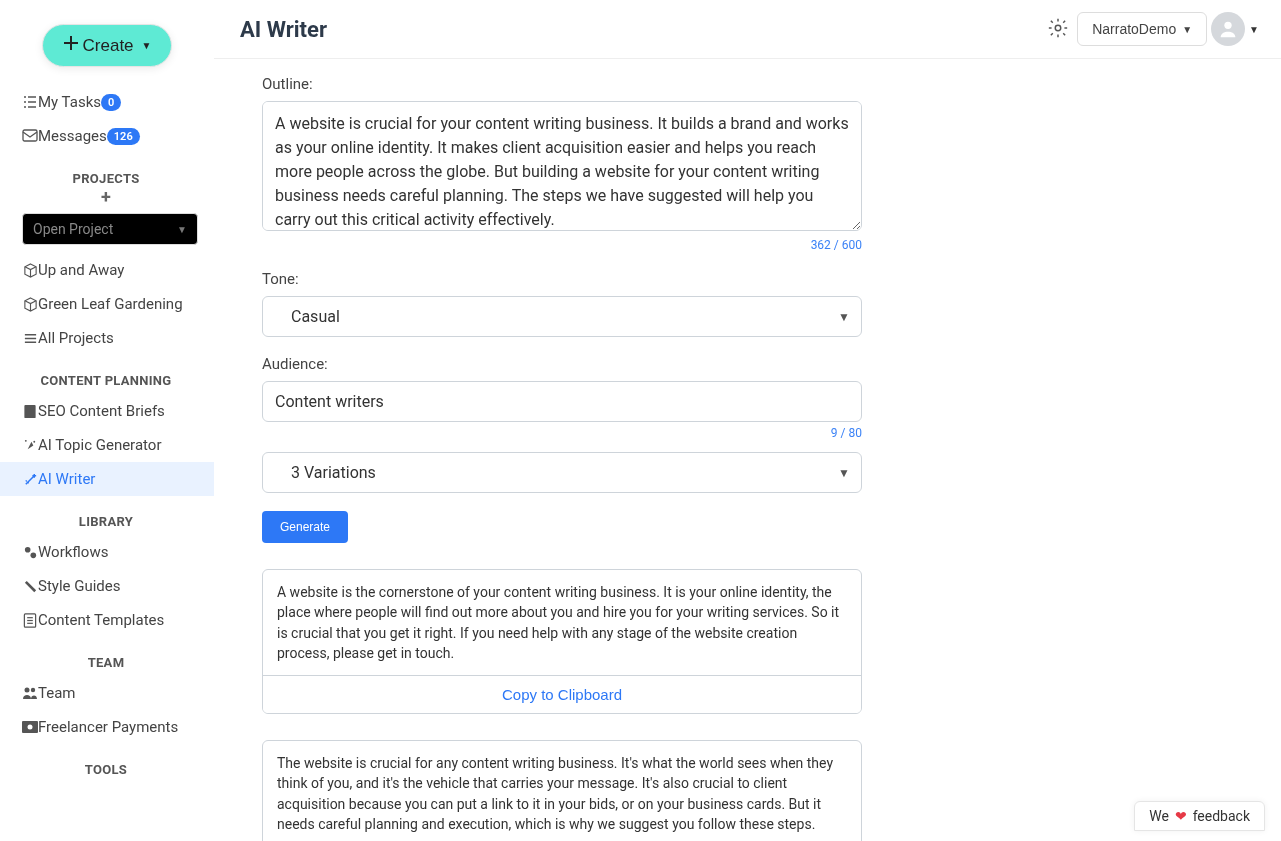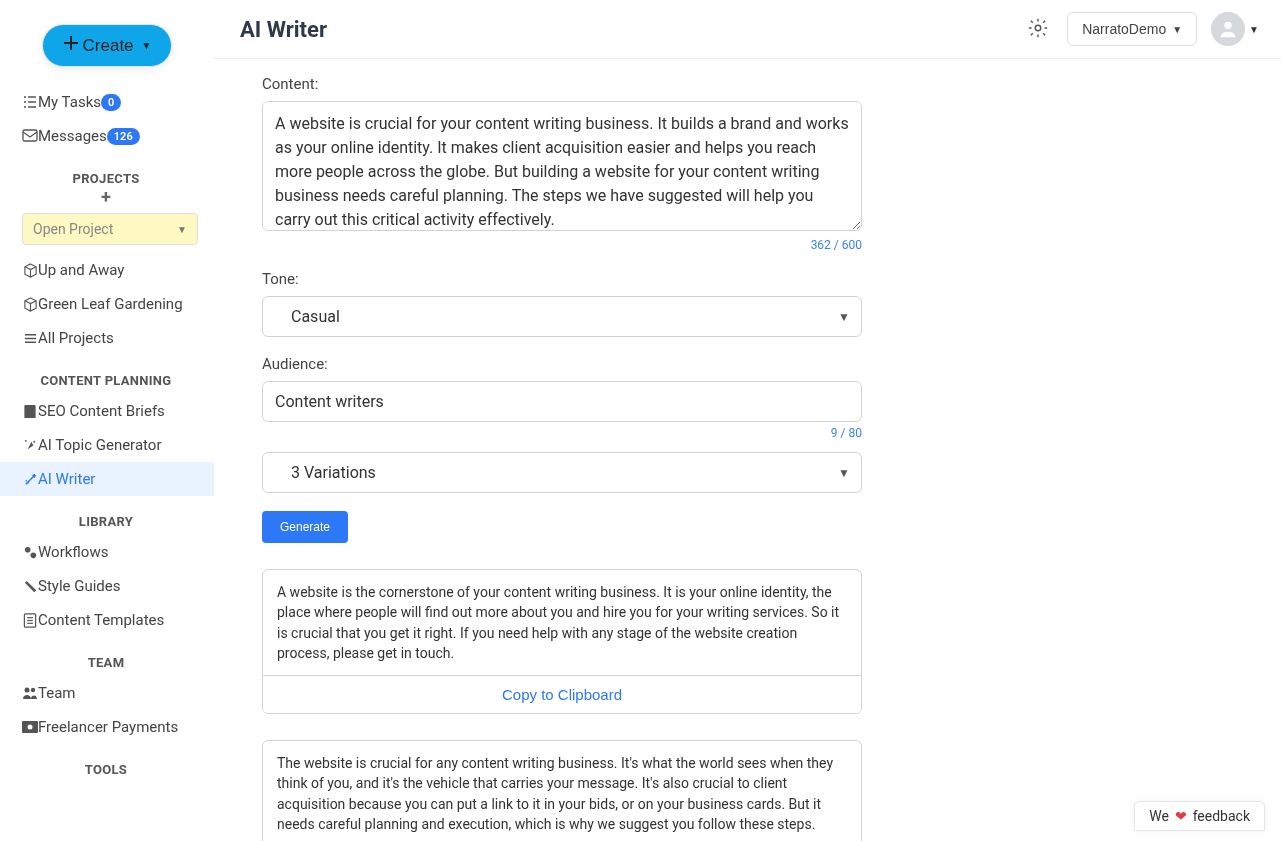--- a/index.html
+++ b/index.html
@@ -17,21 +17,21 @@
     background: #fff;
     overflow-y: auto;
     padding-top: 14px;
     position: relative;
   }
   .sidebar::-webkit-scrollbar { width: 8px; }
   .sidebar::-webkit-scrollbar-thumb { background: #ccc; border-radius: 4px; }
   .create-wrap { display: flex; justify-content: center; padding: 10px 0 18px; }
   .create-btn {
     display: flex; align-items: center; gap: 4px;
-    background: #0ea5e9; border: 1px solid #e5e5e5;
+    background: #5eead4; border: 1px solid #e5e5e5;
     border-radius: 999px; padding: 10px 20px;
     font-size: 17px; font-weight: 500; color: #222;
     box-shadow: 0 2px 8px rgba(0,0,0,0.08);
     cursor: pointer;
   }
   .create-btn svg { width: 16px; height: 16px; }
   .nav-item {
     display: flex; align-items: center; 
     padding: 8px 14px 8px 22px;
     font-size: 15px; color: #444; cursor: pointer;
@@ -47,34 +47,34 @@
   .section-header {
     display: flex; align-items: center; justify-content: space-between;
     padding: 18px 18px 6px 16px;
     font-size: 13px; font-weight: 700; color: #555; letter-spacing: 0.3px; flex-direction: column;
   }
   .section-header .plus { font-size: 18px; color: #666; cursor: pointer; }
   .open-project-wrap { padding: 0 16px 8px 22px; }
   .open-project {
     width: 100%; display: flex; align-items: center; justify-content: space-between;
     border: 1px solid #ddd; border-radius: 4px; padding: 7px 10px;
-    font-size: 14px; color: #888; background: #fef9c3; cursor: pointer;
+    font-size: 14px; color: #888; background: #000000; cursor: pointer;
   }
   .open-project .chev { font-size: 10px; color: #777; }
 
   
   .main { flex: 1; display: flex; flex-direction: column; overflow: hidden; }
   .topbar {
     display: flex; align-items: center; justify-content: space-between;
     padding: 12px 22px 12px 26px;
     border-bottom: 1px solid #eee;
     flex-shrink: 0;
   }
   .page-title { font-size: 22px; font-weight: 700; color: #2d3a4a; }
-  .topbar-right { display: flex; align-items: center; gap: 14px; }
+  .topbar-right { display: flex; align-items: center; gap: 4px; }
   .gear-btn { background:none; border:none; cursor:pointer; color:#555; padding:4px; }
   .workspace-btn {
     display: flex; align-items: center; gap: 6px;
     background:#fff; border:1px solid #ddd; border-radius:6px;
     padding: 8px 14px; font-size:14px; color:#444; cursor:pointer;
   }
   .avatar-btn { display:flex; align-items:center; gap:4px; cursor:pointer; }
   .avatar-circle { width:34px; height:34px; border-radius:50%; background:#d5d8dc; display:flex; align-items:center; justify-content:center; }
 
   .content-scroll { flex:1; overflow-y:auto; padding: 16px 0 40px; }
@@ -319,21 +319,21 @@
           </span>
           <span style="font-size:10px;color:#333;">▼</span>
         </div>
       </div>
     </div>
 
     <div class="content-scroll">
       <div class="form-wrap">
 
         <div class="field-block">
-          <label class="field-label">Content:</label>
+          <label class="field-label">Outline:</label>
           <textarea class="textarea" style="">A website is crucial for your content writing business. It builds a brand and works as your online identity. It makes client acquisition easier and helps you reach more people across the globe. But building a website for your content writing business needs careful planning. The steps we have suggested will help you carry out this critical activity effectively.</textarea>
           <div class="char-count">362 / 600</div>
         </div>
 
         <div class="field-block">
           <label class="field-label">Tone:</label>
           <div class="select-wrap">
             <div class="select"><span>Casual</span></div>
             <span class="chev">▼</span>
           </div>

